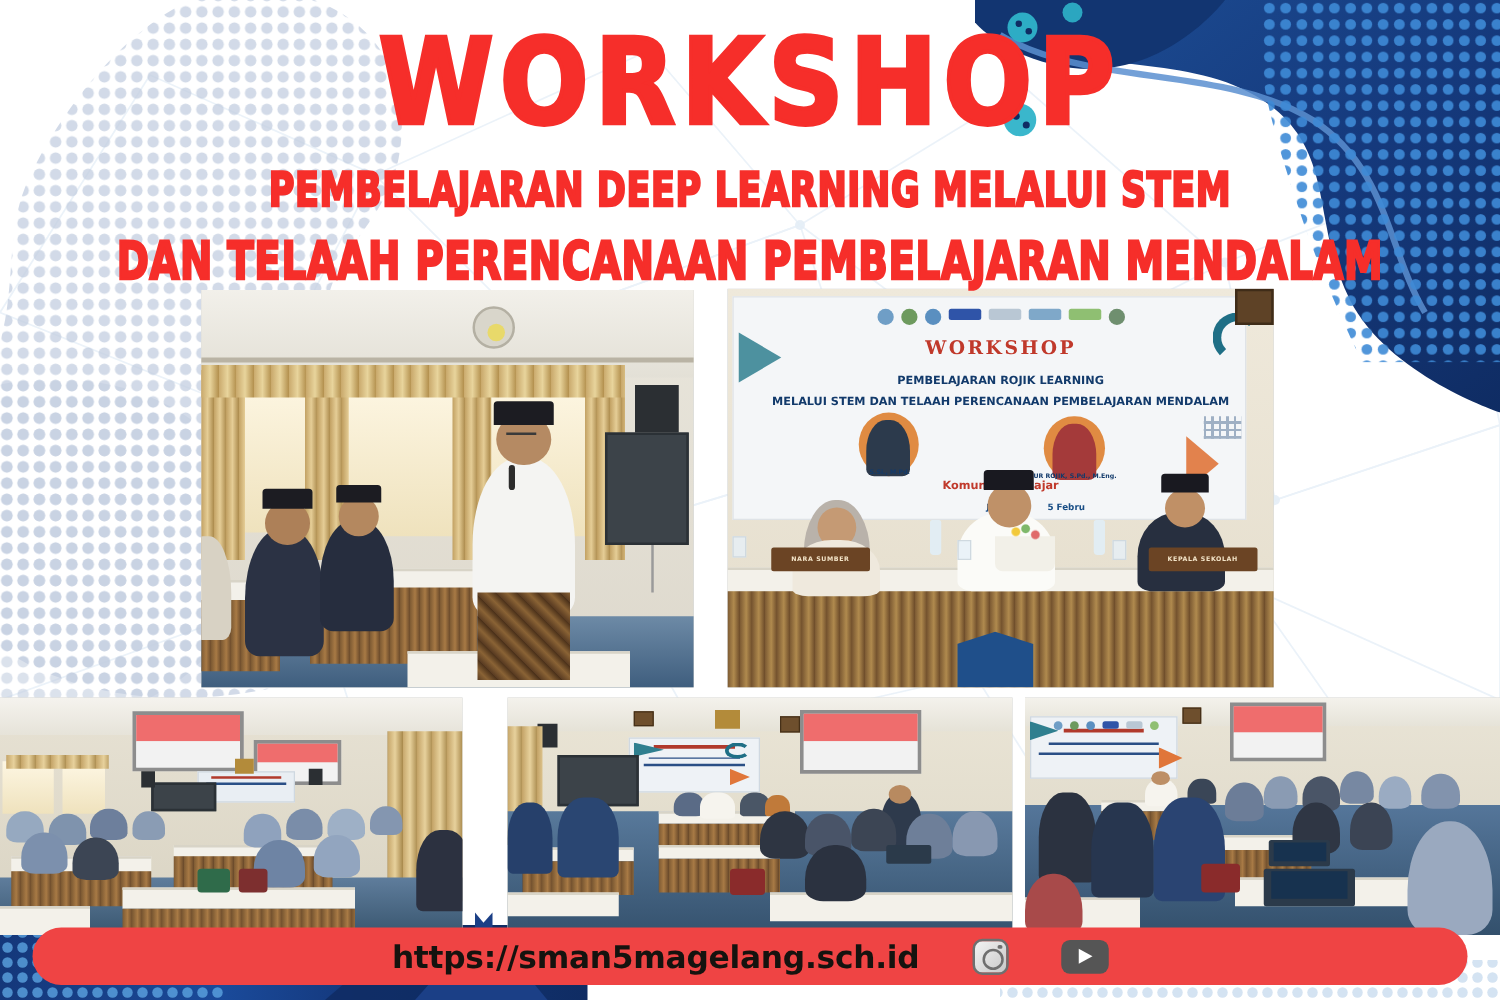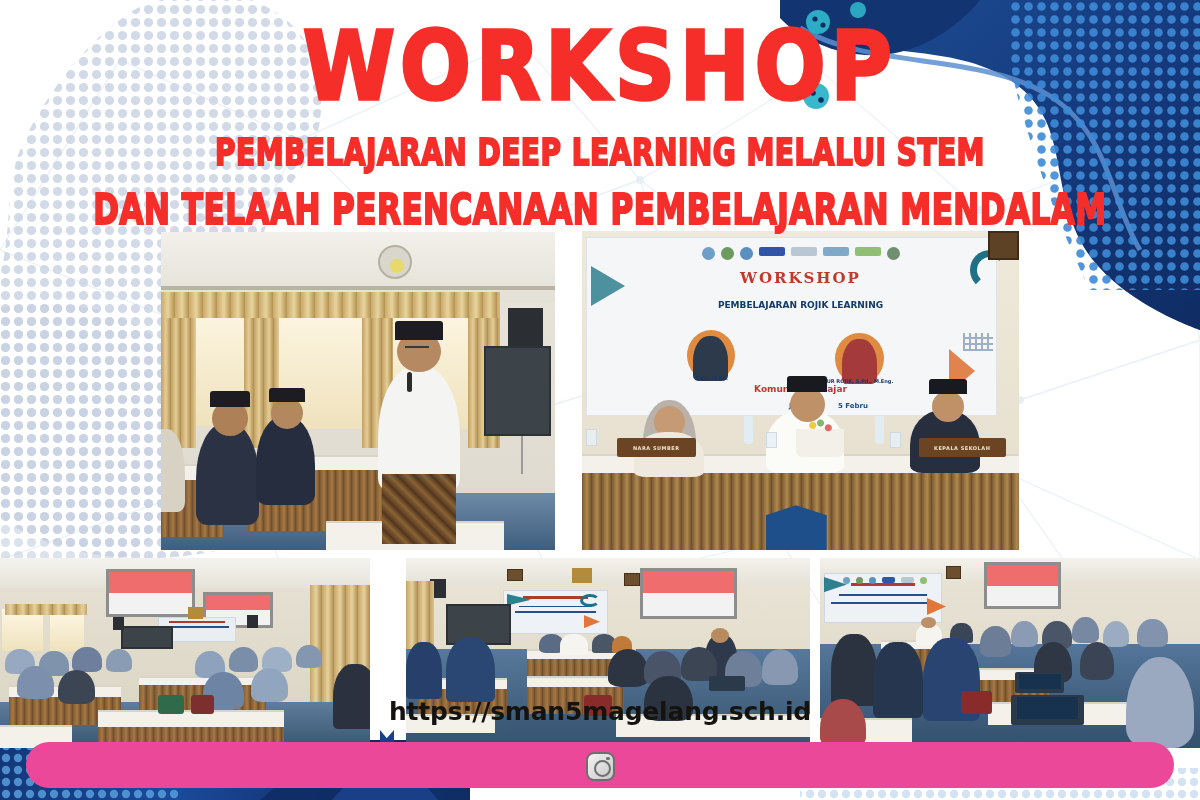--- a/index.html
+++ b/index.html
@@ -134,26 +134,25 @@
   .hijab     { position:absolute; border-radius:48% 48% 30% 30% / 60% 60% 22% 22%; }
   .batik     { position:absolute; border-radius:42% 42% 12% 12% / 50% 50% 8% 8%;
                background:#263a55; }
   .laptop    { position:absolute; background:#2b3a4a; border-radius:2px; }
   .laptop-scr{ position:absolute; background:#17324f; }
 
   
   .footer {
     position: absolute; left: 26px; bottom: 12px;
     width: 1148px; height: 46px;
-    background: #ec4899;
+    background: #ef4444;
     border-radius: 25px;
     display: flex; align-items: center; justify-content: center;
-    gap: 26px;
+    gap: 42px;
     z-index: 8;
-    flex-direction: column;
   }
   .foot-item { display:flex; align-items:center; gap:10px; }
   .foot-text {
     font-family: "DejaVu Sans", sans-serif;
     font-weight: 800;
     font-size: 25px;
     color: #15130f;
     letter-spacing: -.2px;
     white-space: nowrap;
   }
@@ -398,20 +397,21 @@
           <span class="bn-logo" style="background:#5a8fc0;"></span>
           <span class="bn-logo sq" style="background:#2f54a8;"></span>
           <span class="bn-logo sq" style="background:#b9c7d4;"></span>
           <span class="bn-logo sq" style="background:#7fa8c9;"></span>
           <span class="bn-logo sq" style="background:#8fbf72;"></span>
           <span class="bn-logo" style="background:#6f8f6f;"></span>
         </div>
 
         <div class="bn-ws" style="top:12%;font-size:15px;">WORKSHOP</div>
         <div class="bn-l1" style="top:21.5%;font-size:9px;">PEMBELAJARAN ROJIK LEARNING</div>
+        <div class="bn-l2" style="top:27%;font-size:9px;">MELALUI STEM DAN TELAAH PERENCANAAN PEMBELAJARAN MENDALAM</div>
         <div class="bn-l3" style="top:48%;font-size:9px;">Komunitas Belajar</div>
         <div class="bn-l4" style="top:53.5%;font-size:7px;">Jumat</div>
         <div class="bn-l4" style="top:53.5%;font-size:7px;left:12%;">5 Febru</div>
 
         <div style="position:absolute;left:24%;top:31%;width:11%;height:16%;border-radius:50%;background:#e08b42;"></div>
         <div class="person" style="left:25.5%;top:33%;width:8%;height:14%;background:#2c3a4c;"></div>
         <div style="position:absolute;left:58%;top:32%;width:11%;height:16%;border-radius:50%;background:#e08b42;"></div>
         <div class="person" style="left:59.5%;top:34%;width:8%;height:14%;background:#a43a3a;"></div>
         <div style="position:absolute;left:26%;top:45%;width:14%;height:4%;font-size:5px;color:#123a6b;font-weight:800;
                     font-family:'DejaVu Sans',sans-serif;">S.Si., M.Pd.</div>

